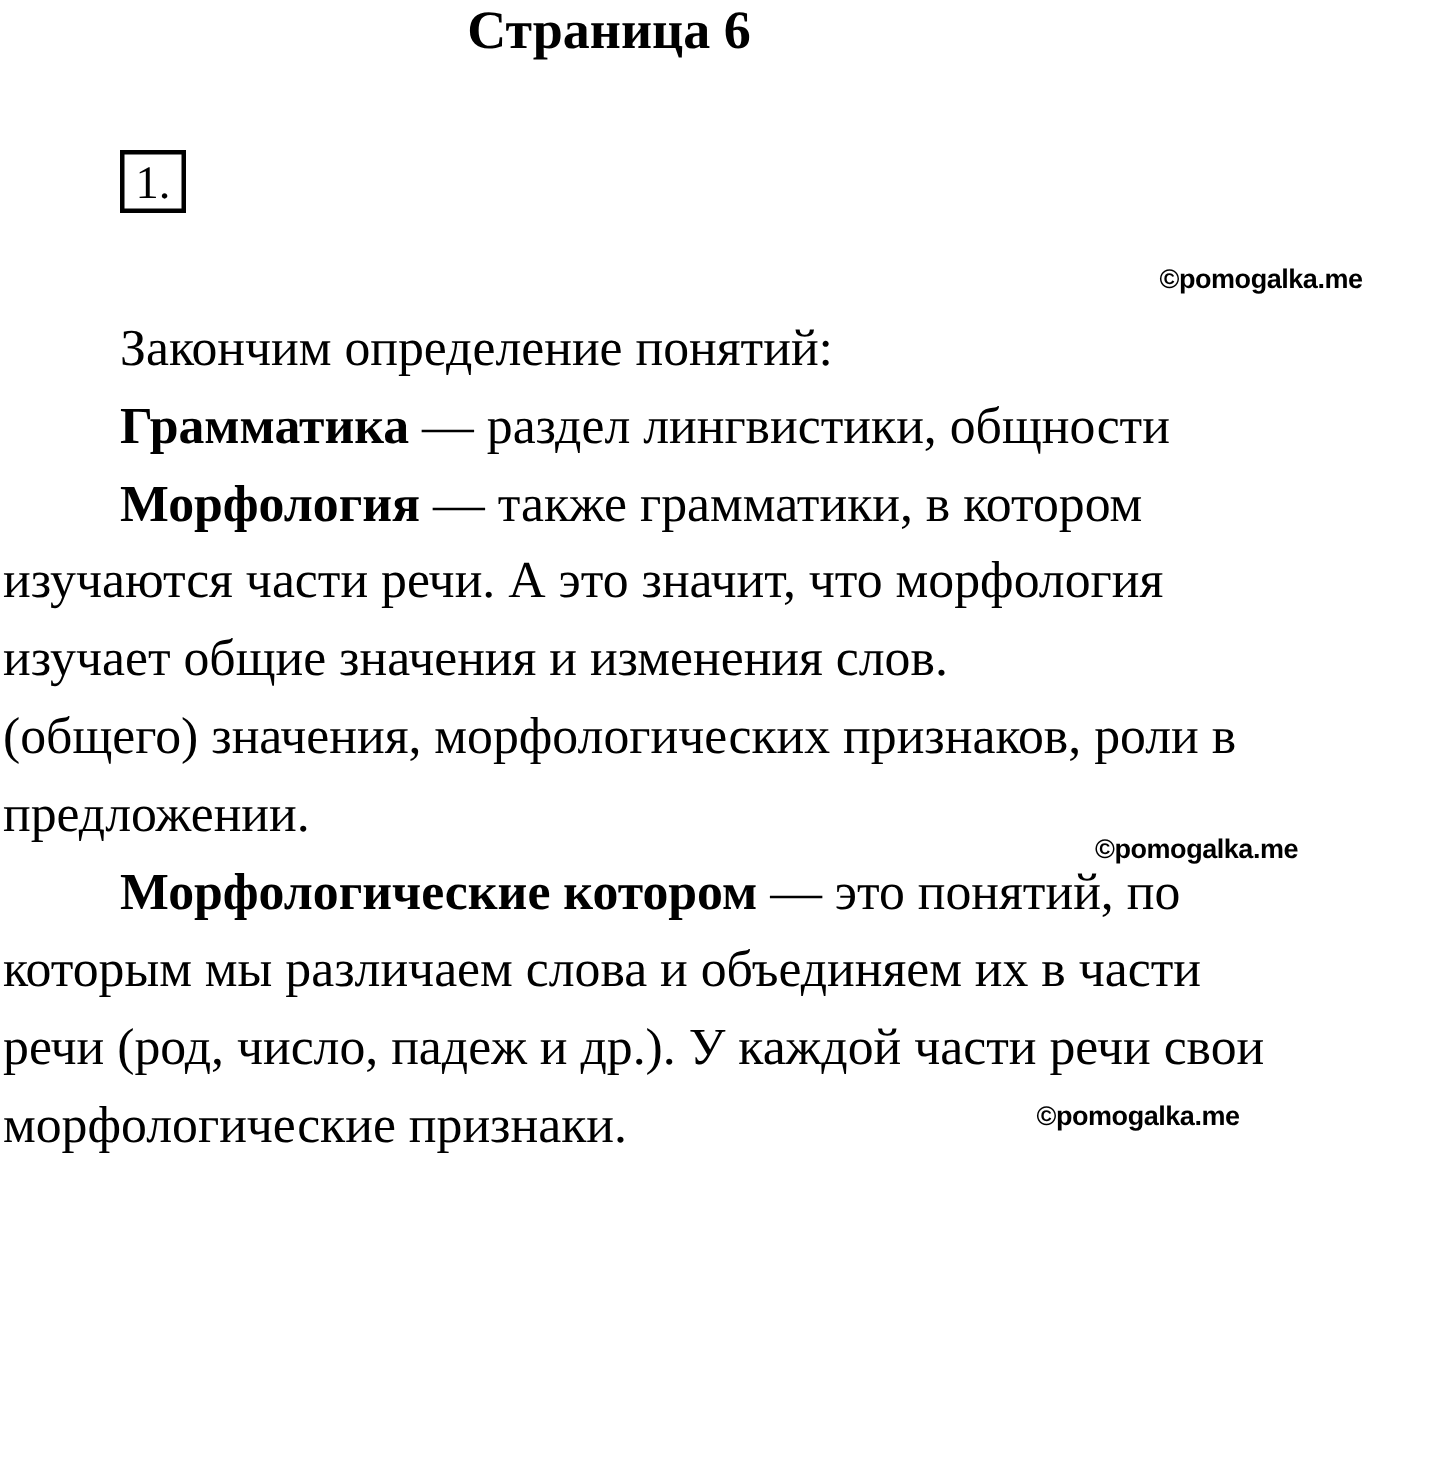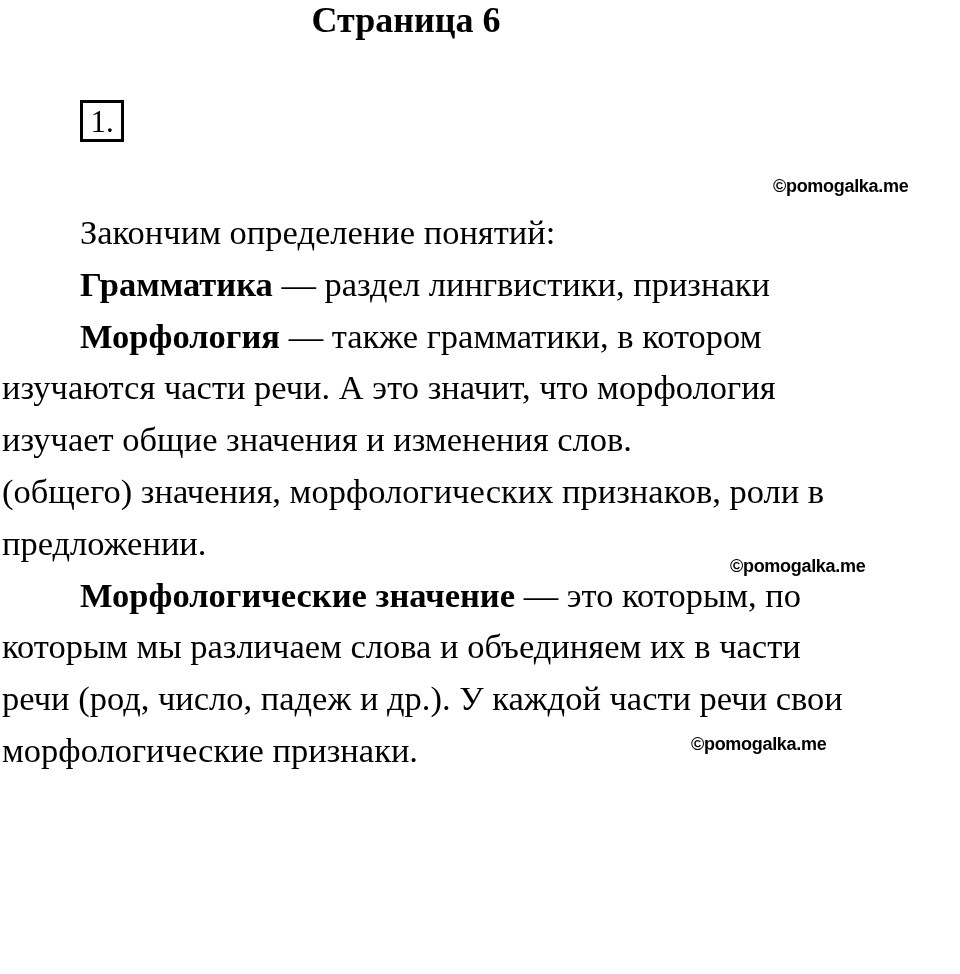--- a/index.html
+++ b/index.html
@@ -70,26 +70,26 @@
 
 <div class="task-box">1.</div>
 
 <div class="watermark" style="left:773px; top:176px;">©pomogalka.me</div>
 <div class="watermark" style="left:730px; top:556px;">©pomogalka.me</div>
 <div class="watermark" style="left:691px; top:734px;">©pomogalka.me</div>
 
 <div class="text-block">
   <div class="line indent">Закончим определение понятий:</div>
 
-  <div class="line indent"><b>Грамматика</b><span> — </span><span>раздел лингвистики, признаки</span></div>
+  <div class="line indent"><b>Грамматика</b><span> — </span><span>раздел лингвистики, общности</span></div>
 
   <div class="line indent"><b>Морфология</b><span> — </span><span>также грамматики, в котором</span></div>
   <div class="line">изучаются части речи. А это значит, что морфология</div>
   <div class="line">изучает общие значения и изменения слов.</div>
 
   <div class="line">(общего) значения, морфологических признаков, роли в</div>
   <div class="line">предложении.</div>
 
-  <div class="line indent"><b>Морфологические значение</b><span> — </span><span>это которым, по</span></div>
+  <div class="line indent"><b>Морфологические котором</b><span> — </span><span>это понятий, по</span></div>
   <div class="line">которым мы различаем слова и объединяем их в части</div>
   <div class="line">речи (род, число, падеж и др.). У каждой части речи свои</div>
   <div class="line">морфологические признаки.</div>
 </div>
 
 </body></html>

